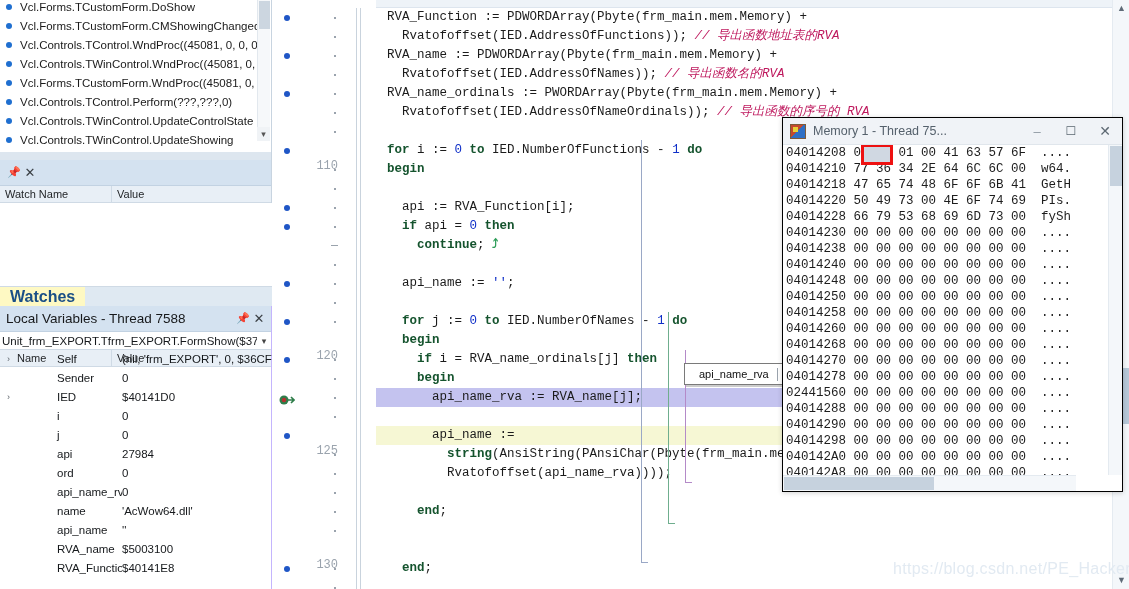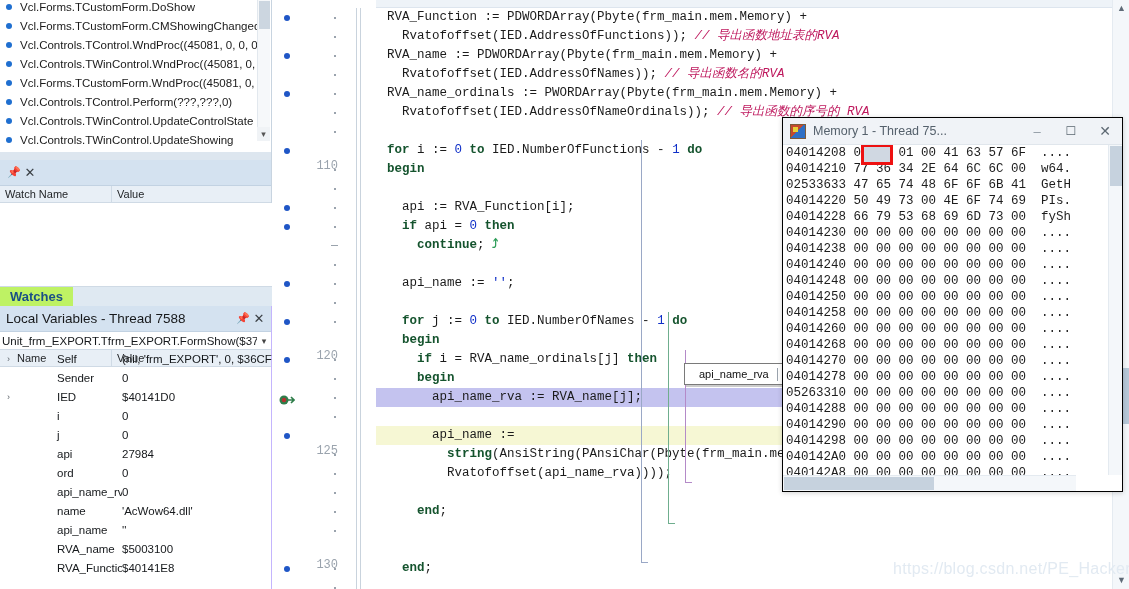--- a/index.html
+++ b/index.html
@@ -77,22 +77,22 @@
   .col-head .ch { line-height:17px; padding-left:5px; overflow:hidden; white-space:nowrap; }
   .col-head .ch.c1 { width:112px; border-right:1px solid #cfdae5; }
   .col-head .ch.c2 { flex:1; }
   #watch-body { position:absolute; left:0; top:43px; width:272px; height:83px; background:#fff; }
   #watch-tabs {
     position:absolute; left:0; bottom:0; width:272px; height:20px;
     background:#dfe9f2; border-top:1px solid #cfdae5;
   }
   .wtab {
     display:inline-block; height:20px; line-height:20px;
-    padding:0 10px; font-size:13px; font-weight:bold; color:#1a4f86;
-    background:#bef264;
+    padding:0 10px; font-size:16px; font-weight:bold; color:#1a4f86;
+    background:#fef9c3;
   }
 
   
   #locals {
     position:absolute; left:0; top:306px; width:272px; height:283px;
     background:#ffffff; border-right:1px solid #c4b5fd;
   }
   #locals-combo {
     height:18px; background:#ffffff; border-bottom:1px solid #cfdae5;
     display:flex; align-items:center; font-size:11.5px; color:#15181b;
@@ -534,34 +534,34 @@
       <span id="mem-icon"></span>
       <span class="mt-label">Memory 1 - Thread 75...</span>
       <span class="mt-btn min">–</span>
       <span class="mt-btn">☐</span>
       <span class="mt-btn close">✕</span>
     </div>
     <div id="mem-body">
       <div id="mem-rows">
           <div class="mem-row"><span class="mem-addr">04014208 </span><span class="mem-hex">00 00 01 00 41 63 57 6F  </span><span class="mem-ascii">....</span></div>
           <div class="mem-row"><span class="mem-addr">04014210 </span><span class="mem-hex">77 36 34 2E 64 6C 6C 00  </span><span class="mem-ascii">w64.</span></div>
-          <div class="mem-row"><span class="mem-addr">02533633 </span><span class="mem-hex">47 65 74 48 6F 6F 6B 41  </span><span class="mem-ascii">GetH</span></div>
+          <div class="mem-row"><span class="mem-addr">04014218 </span><span class="mem-hex">47 65 74 48 6F 6F 6B 41  </span><span class="mem-ascii">GetH</span></div>
           <div class="mem-row"><span class="mem-addr">04014220 </span><span class="mem-hex">50 49 73 00 4E 6F 74 69  </span><span class="mem-ascii">PIs.</span></div>
           <div class="mem-row"><span class="mem-addr">04014228 </span><span class="mem-hex">66 79 53 68 69 6D 73 00  </span><span class="mem-ascii">fySh</span></div>
           <div class="mem-row"><span class="mem-addr">04014230 </span><span class="mem-hex">00 00 00 00 00 00 00 00  </span><span class="mem-ascii">....</span></div>
           <div class="mem-row"><span class="mem-addr">04014238 </span><span class="mem-hex">00 00 00 00 00 00 00 00  </span><span class="mem-ascii">....</span></div>
           <div class="mem-row"><span class="mem-addr">04014240 </span><span class="mem-hex">00 00 00 00 00 00 00 00  </span><span class="mem-ascii">....</span></div>
           <div class="mem-row"><span class="mem-addr">04014248 </span><span class="mem-hex">00 00 00 00 00 00 00 00  </span><span class="mem-ascii">....</span></div>
           <div class="mem-row"><span class="mem-addr">04014250 </span><span class="mem-hex">00 00 00 00 00 00 00 00  </span><span class="mem-ascii">....</span></div>
           <div class="mem-row"><span class="mem-addr">04014258 </span><span class="mem-hex">00 00 00 00 00 00 00 00  </span><span class="mem-ascii">....</span></div>
           <div class="mem-row"><span class="mem-addr">04014260 </span><span class="mem-hex">00 00 00 00 00 00 00 00  </span><span class="mem-ascii">....</span></div>
           <div class="mem-row"><span class="mem-addr">04014268 </span><span class="mem-hex">00 00 00 00 00 00 00 00  </span><span class="mem-ascii">....</span></div>
           <div class="mem-row"><span class="mem-addr">04014270 </span><span class="mem-hex">00 00 00 00 00 00 00 00  </span><span class="mem-ascii">....</span></div>
           <div class="mem-row"><span class="mem-addr">04014278 </span><span class="mem-hex">00 00 00 00 00 00 00 00  </span><span class="mem-ascii">....</span></div>
-          <div class="mem-row"><span class="mem-addr">05263310 </span><span class="mem-hex">00 00 00 00 00 00 00 00  </span><span class="mem-ascii">....</span></div>
+          <div class="mem-row"><span class="mem-addr">02441560 </span><span class="mem-hex">00 00 00 00 00 00 00 00  </span><span class="mem-ascii">....</span></div>
           <div class="mem-row"><span class="mem-addr">04014288 </span><span class="mem-hex">00 00 00 00 00 00 00 00  </span><span class="mem-ascii">....</span></div>
           <div class="mem-row"><span class="mem-addr">04014290 </span><span class="mem-hex">00 00 00 00 00 00 00 00  </span><span class="mem-ascii">....</span></div>
           <div class="mem-row"><span class="mem-addr">04014298 </span><span class="mem-hex">00 00 00 00 00 00 00 00  </span><span class="mem-ascii">....</span></div>
           <div class="mem-row"><span class="mem-addr">040142A0 </span><span class="mem-hex">00 00 00 00 00 00 00 00  </span><span class="mem-ascii">....</span></div>
           <div class="mem-row"><span class="mem-addr">040142A8 </span><span class="mem-hex">00 00 00 00 00 00 00 00  </span><span class="mem-ascii">....</span></div>
         </div>
       <div id="mem-sel"></div>
       <div id="mem-selbox"></div>
     </div>
     <div id="mem-vscroll">

